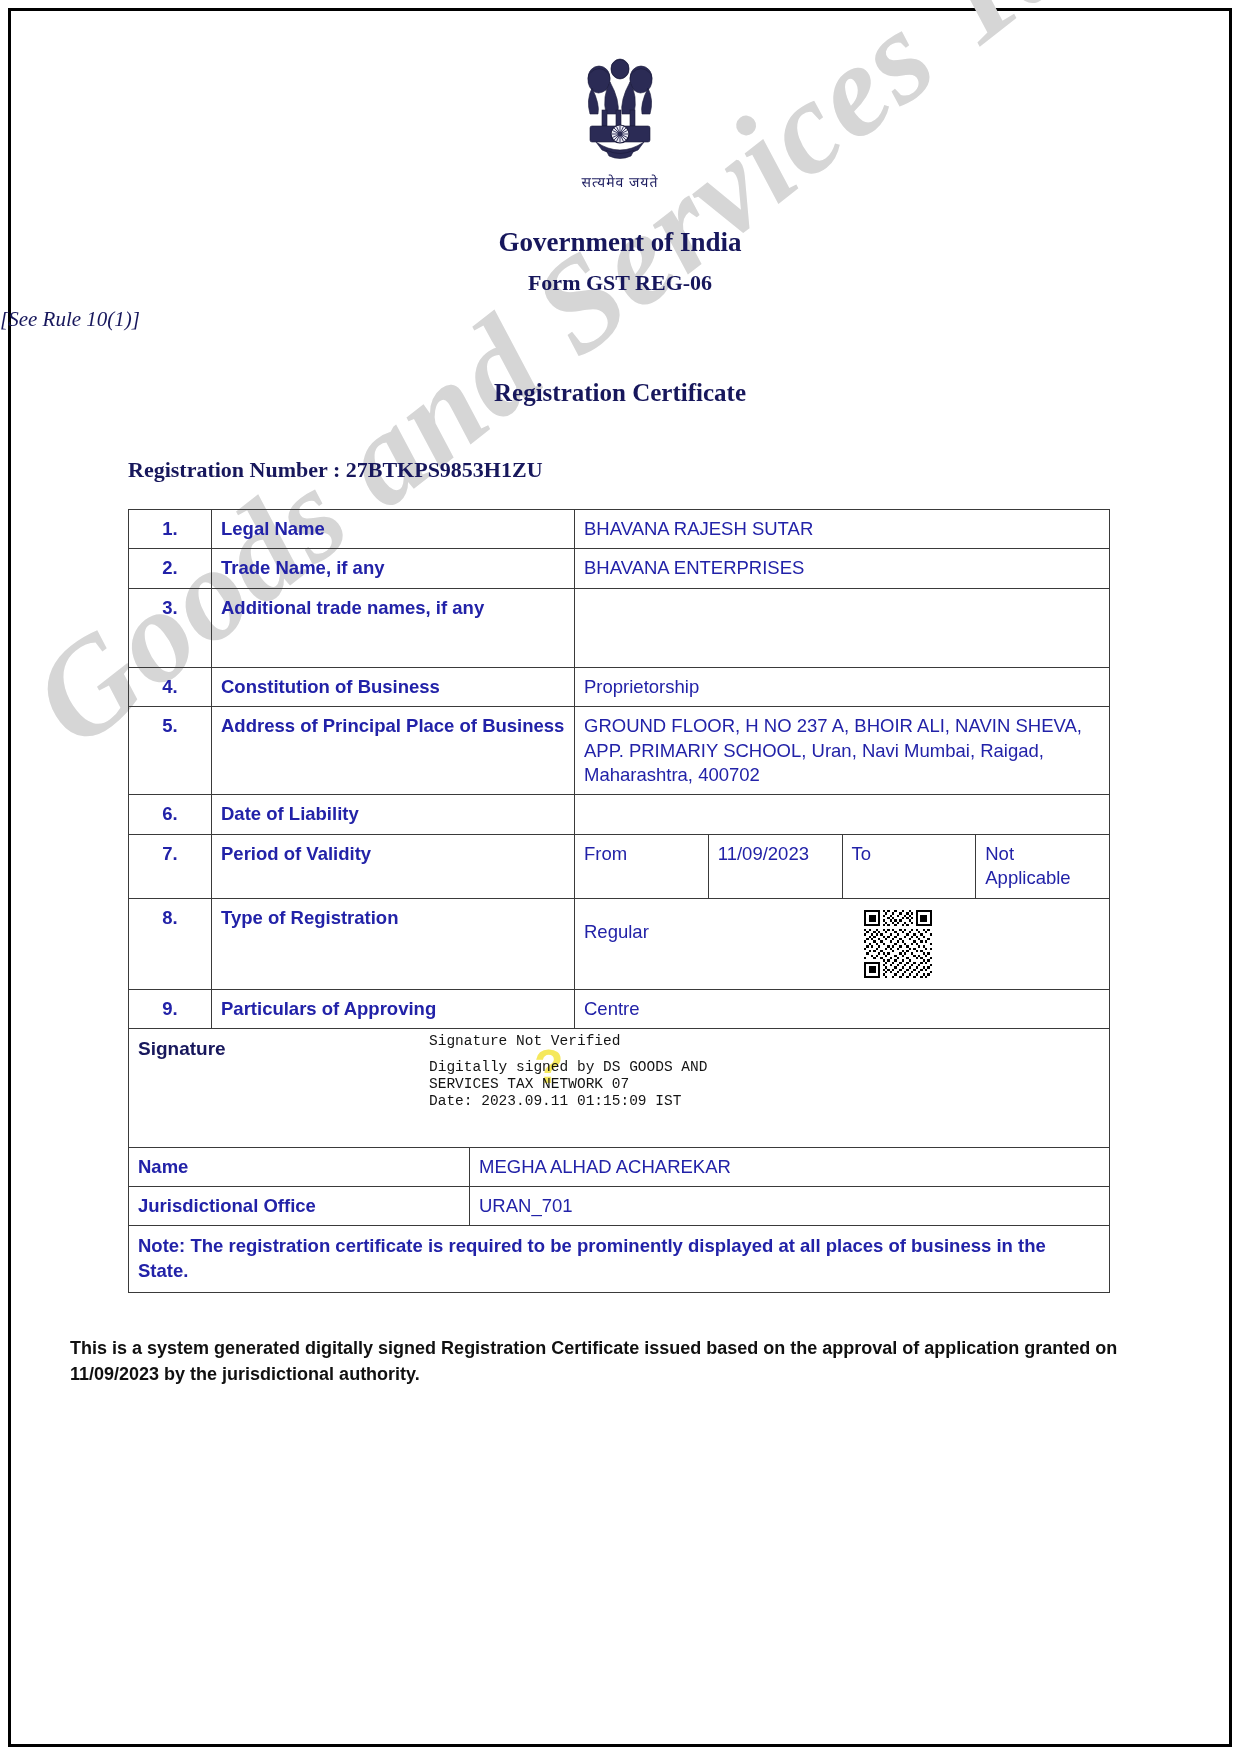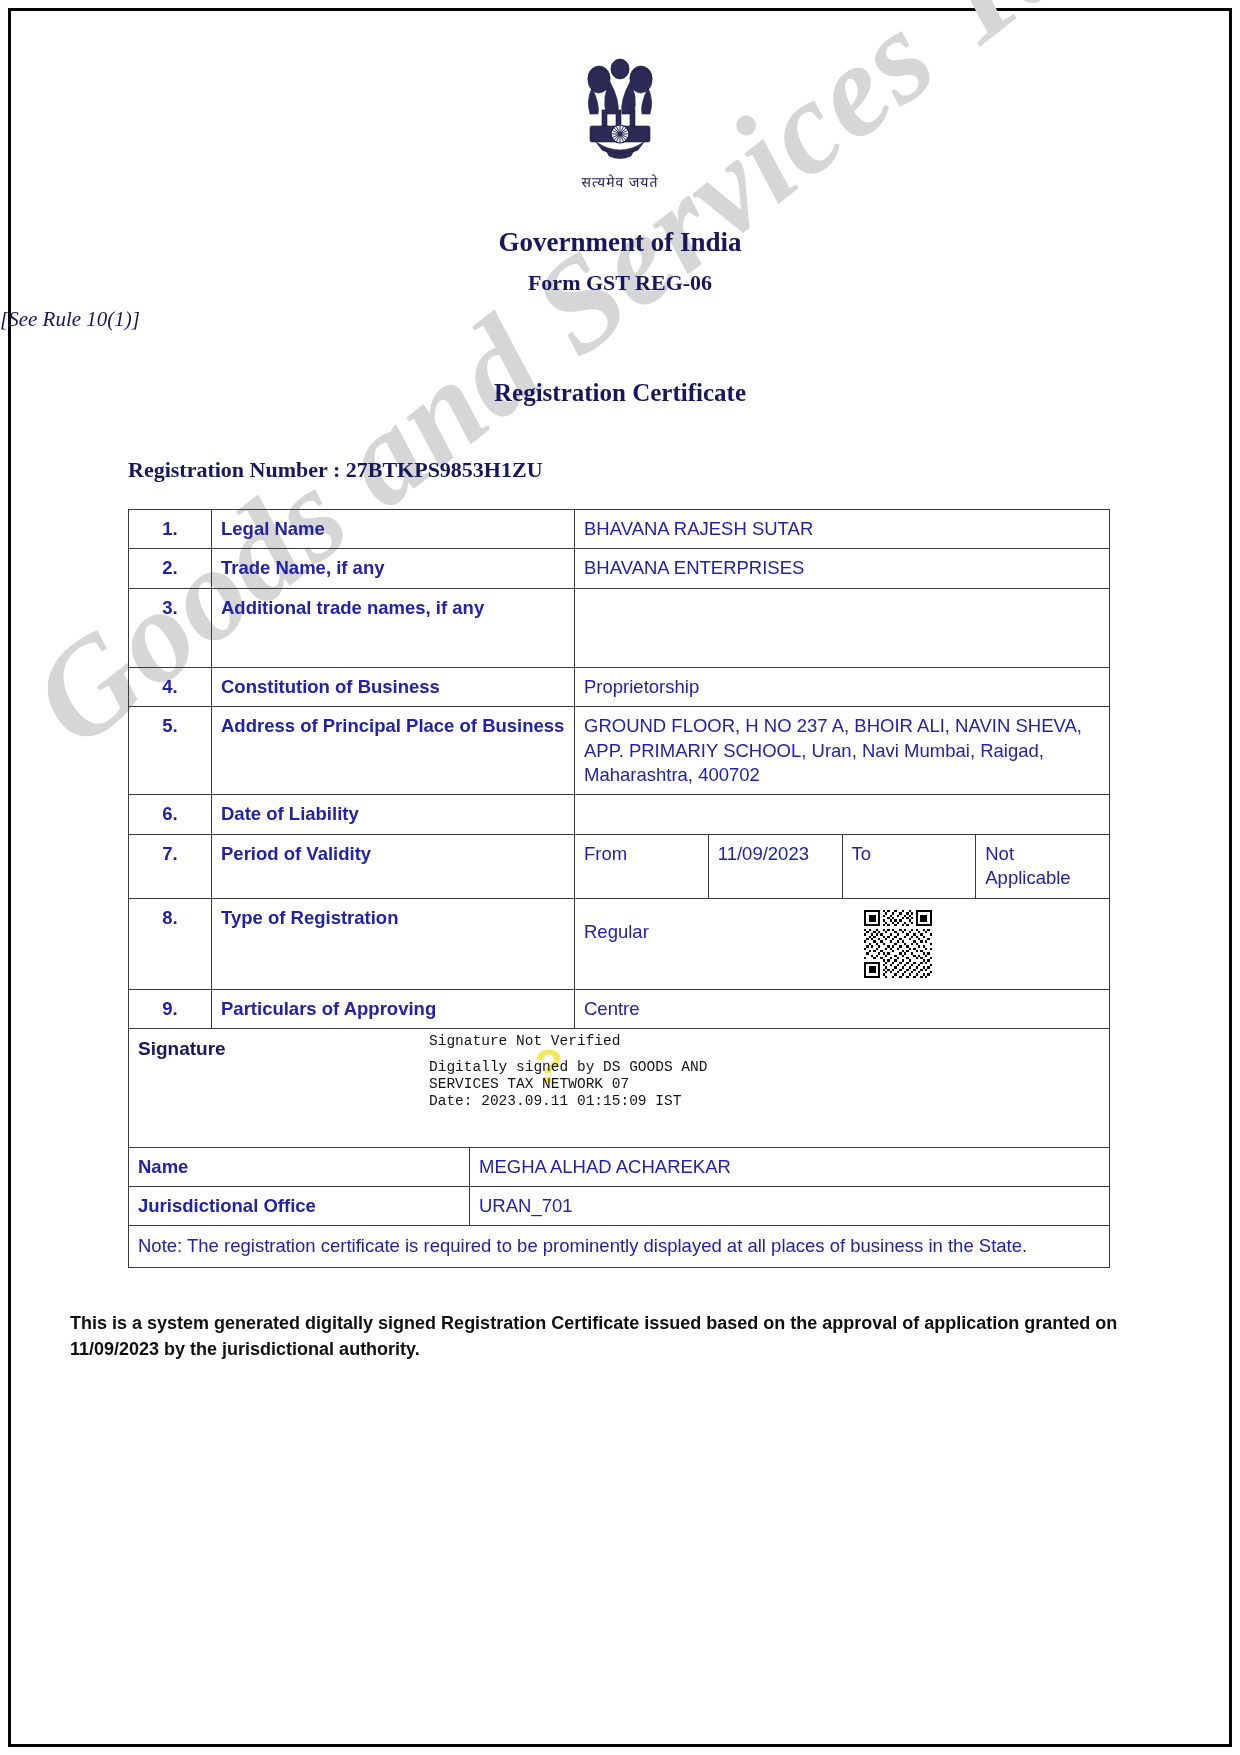--- a/index.html
+++ b/index.html
@@ -180,21 +180,21 @@
   table.grid2 td {
     border: 1px solid #3a3a3a;
     padding: 8px 9px;
     color: #2222a8;
     font-size: 18.5px;
     vertical-align: top;
   }
   td.lbl2 { width: 322px; font-weight: bold; color: #17175c; }
   td.note {
     color: #2222a8;
-    font-weight: normal;
+    font-weight: bold;
     font-size: 18.5px;
     line-height: 1.35;
     padding: 10px 9px 14px 9px;
   }
 
   .footer {
     margin: 42px 0 0 70px;
     width: 1090px;
     color: #101010;
     font-weight: bold;

